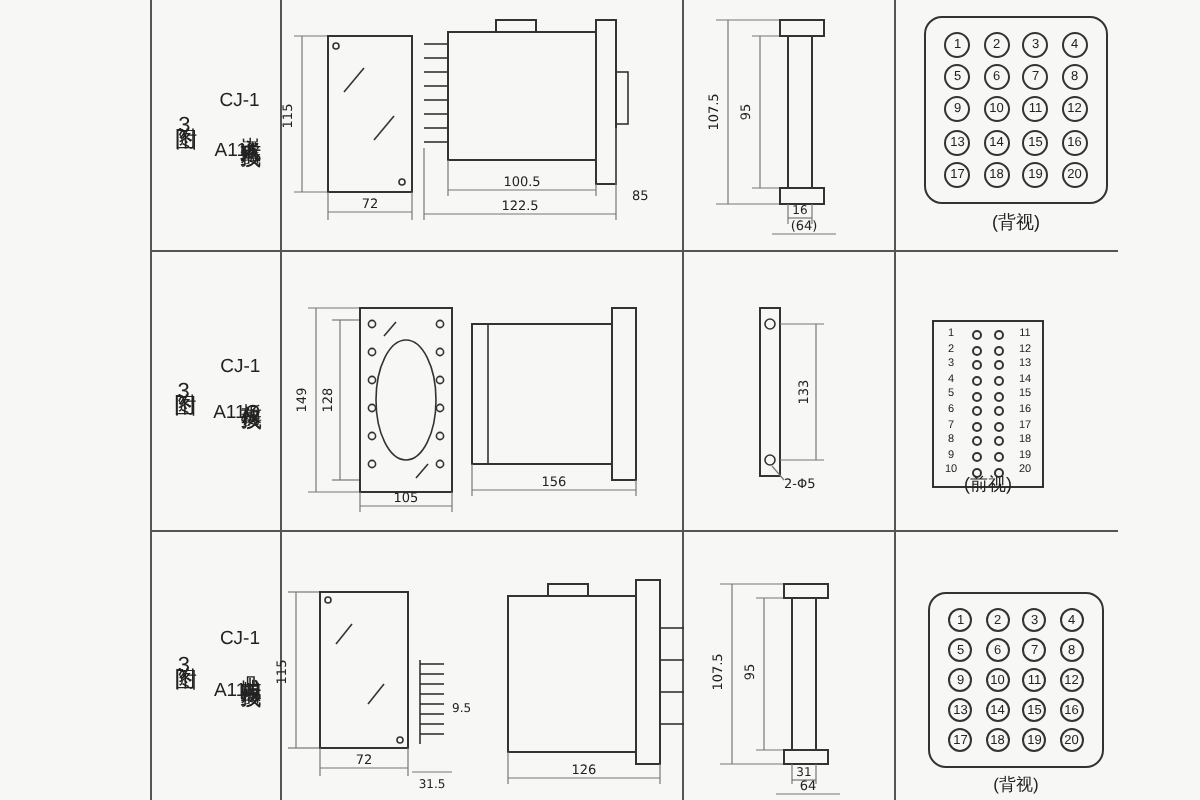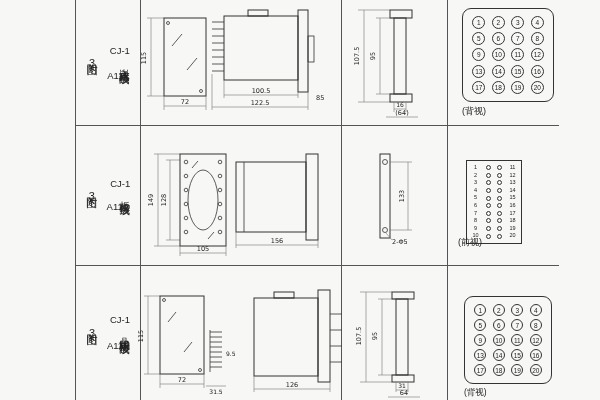--- a/index.html
+++ b/index.html
@@ -18,21 +18,21 @@
   .thin{stroke:#333;fill:none;stroke-width:.8}
   .dim{stroke:#777;fill:none;stroke-width:.6}
   svg text{font-size:7px;fill:#222;font-family:"DejaVu Sans",sans-serif}
   svg text.d6{font-size:6px}
   svg text.d65{font-size:6.5px}
   .card{position:absolute;border:1px solid #333;border-radius:9px;display:grid;
         grid-template-columns:repeat(4,1fr);place-content:space-evenly;justify-items:center;padding:4px 6px}
   .pin{width:13px;height:13px;border:1px solid #333;border-radius:50%;display:flex;
        align-items:center;justify-content:center;font-size:6.5px;color:#222;background:#f7f7f5}
   .card-sm .pin{width:12px;height:12px}
-  .caption{position:absolute;text-align:left;font-size:9px;color:#222}
+  .caption{position:absolute;text-align:center;font-size:9px;color:#222}
   .strip{position:absolute;border:1px solid #333;display:flex;flex-direction:column;
          justify-content:space-evenly;padding:2px 4px}
   .strip-row{display:flex;align-items:center;justify-content:space-between}
   .pnum{font-size:5.5px;line-height:1;width:9px;text-align:center}
   .pdot{width:5px;height:5px;border:1px solid #333;border-radius:50%}
 </style>
 </head>
 <body>
 
 <div class="page">

